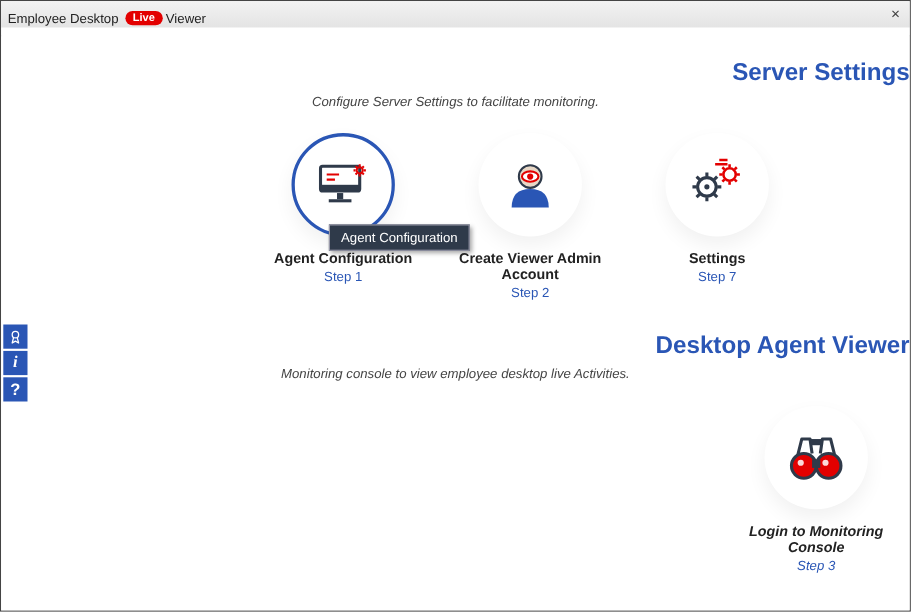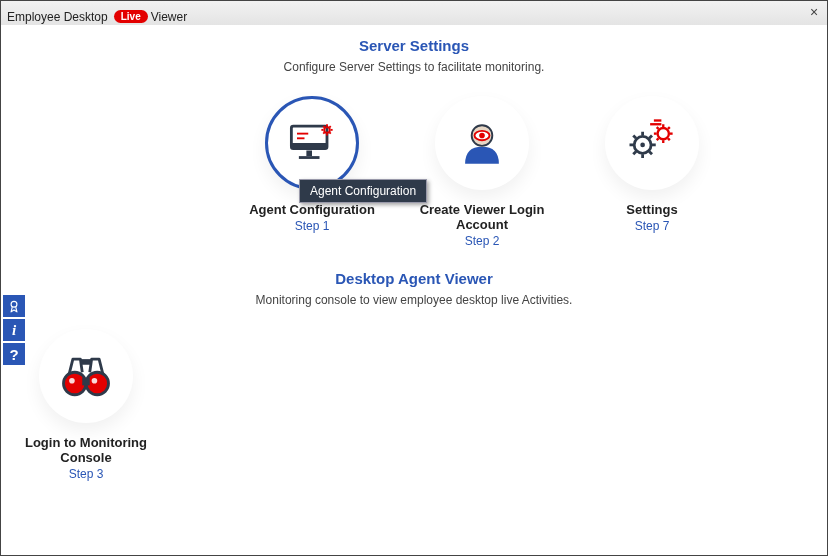--- a/index.html
+++ b/index.html
@@ -46,31 +46,32 @@
     }
     .content {
       position: absolute;
       top: 24px;
       left: 0; right: 0; bottom: 0;
       background: #fff;
       overflow: hidden;
     }
 
     .section-heading {
-      text-align: center;
+      text-align: right;
       color: #2a56b5;
-      font-size: 15px;
+      font-size: 22px;
       font-weight: bold;
-      margin-top: 12px;
+      margin-top: 28px;
     }
     .section-sub {
       text-align: center;
       color: #444;
       font-size: 12px;
       margin-top: 6px;
+      font-style: italic;
     }
 
     .row3 {
       display: flex;
       justify-content: flex-end;
       padding: 22px 90px 0 90px;
     }
 
     .card {
       width: 170px;
@@ -117,22 +118,23 @@
       border: 1px solid #99a;
       box-shadow: 2px 2px 4px rgba(0,0,0,0.35);
       white-space: nowrap;
       pointer-events: none;
     }
 
     .section2 { margin-top: 22px; }
 
     .single-center {
       display: flex;
-      justify-content: flex-start;
+      justify-content: flex-end;
       padding-top: 22px;
+      font-style: italic;
     }
 
     .sidebar {
       position: absolute;
       left: 2px;
       top: 270px;
       width: 22px;
       display: flex;
       flex-direction: column;
       gap: 2px;
@@ -209,21 +211,21 @@
 
     <div class="card">
       <div class="bubble">
         <svg viewBox="0 0 64 64">
           <path d="M14 54 Q14 36 32 36 Q50 36 50 54 Z" fill="#2a56b5"></path>
           <circle cx="32" cy="24" r="11" fill="#e7d7c6" stroke="#2f3a4a" stroke-width="2"></circle>
           <ellipse cx="32" cy="24" rx="8" ry="5" fill="#fff" stroke="#e30000" stroke-width="2"></ellipse>
           <circle cx="32" cy="24" r="3" fill="#e30000"></circle>
         </svg>
       </div>
-      <div class="card-title">Create Viewer Login Account</div>
+      <div class="card-title">Create Viewer Admin Account</div>
       <div class="card-step">Step 2</div>
     </div>
 
     <div class="card">
       <div class="bubble">
         <svg viewBox="0 0 64 64">
           <g transform="translate(22,34)">
             <circle r="9" fill="none" stroke="#2f3a4a" stroke-width="3"></circle>
             <circle r="2.5" fill="#2f3a4a"></circle>
             <g stroke="#2f3a4a" stroke-width="3">

